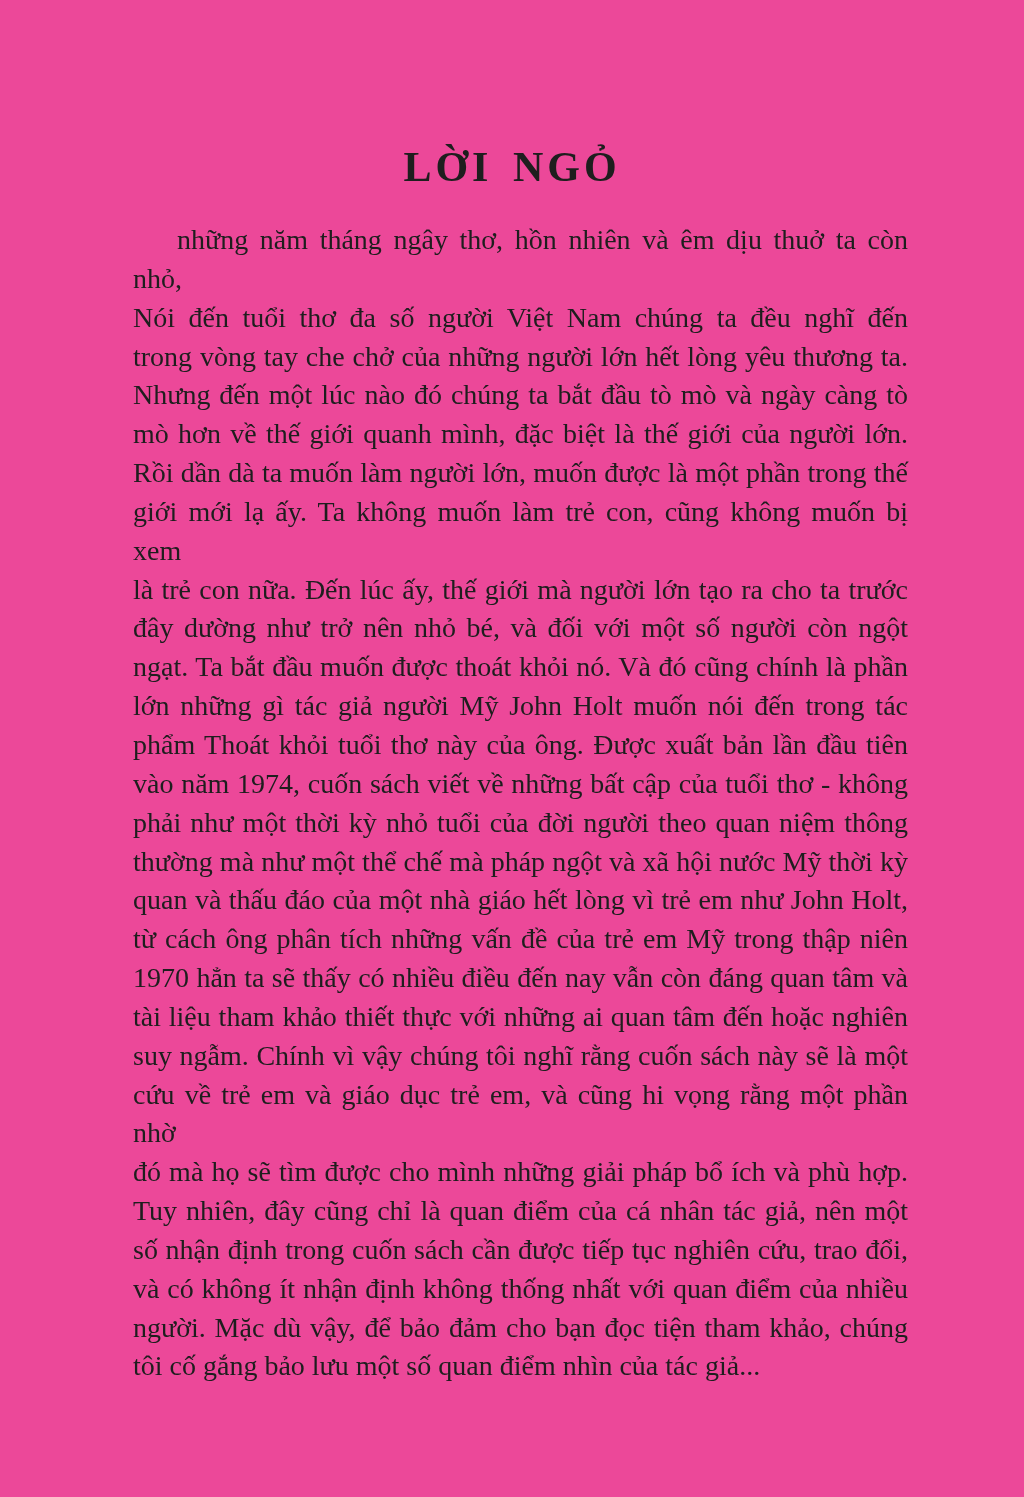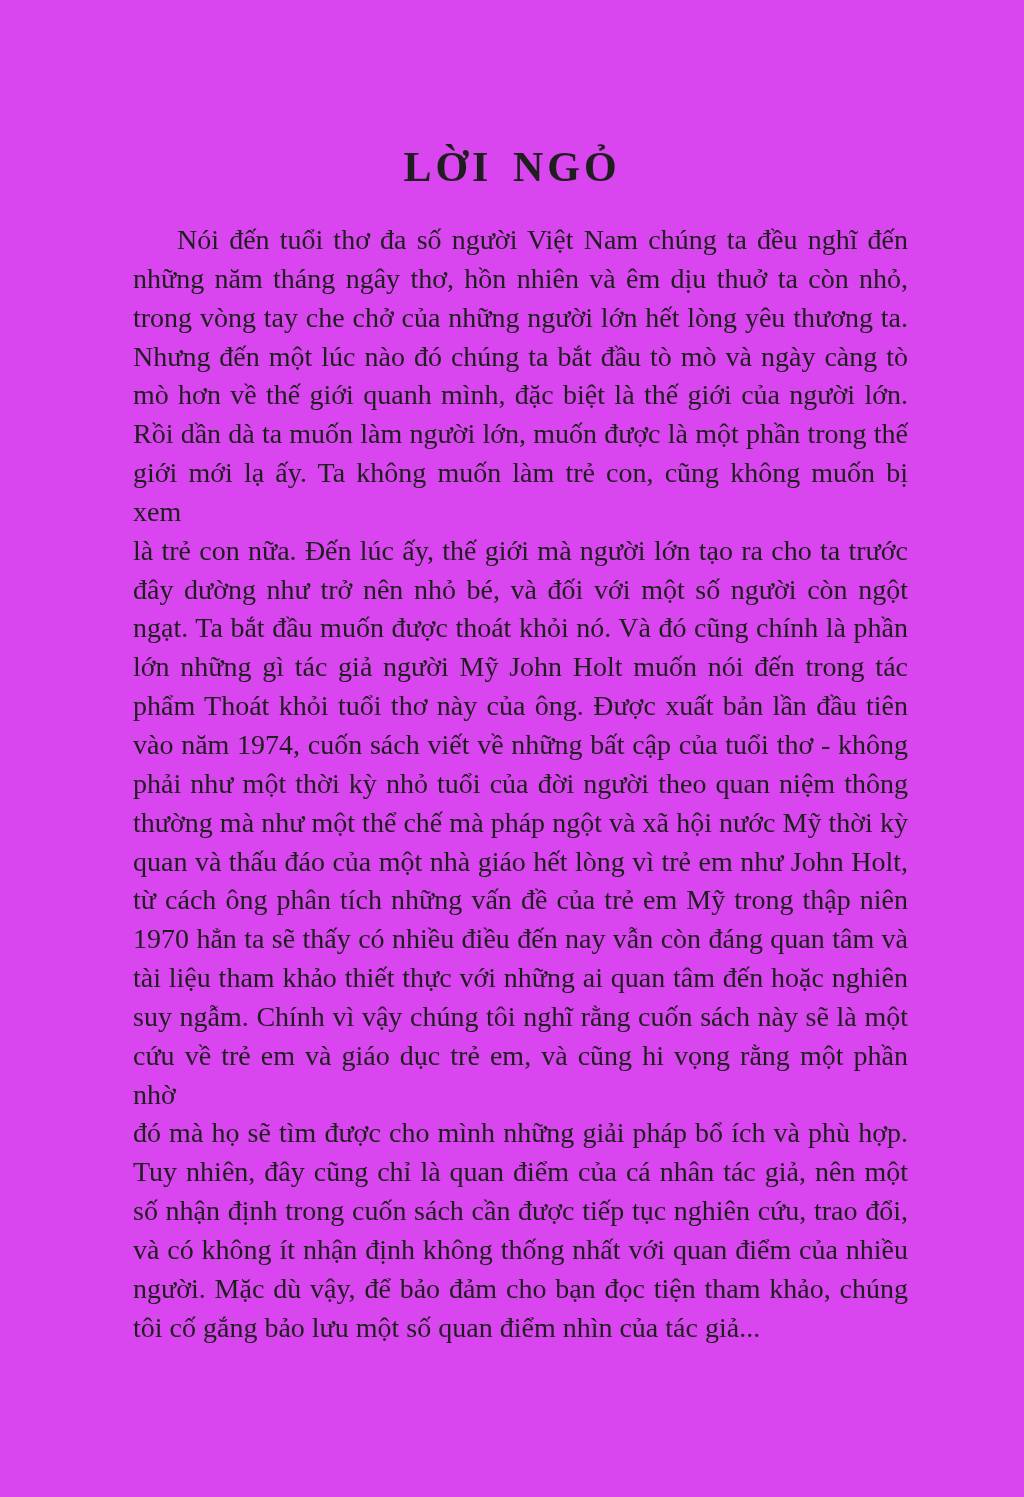--- a/index.html
+++ b/index.html
@@ -10,21 +10,21 @@
   body {
     width: 1024px;
     height: 1497px;
     overflow: hidden;
     font-family: "Liberation Serif", serif;
   }
   .page {
     position: relative;
     width: 1024px;
     height: 1497px;
-    background: #d946ef;
+    background: #ec4899;
   }
   .title {
     position: absolute;
     top: 143px;
     left: 0;
     width: 100%;
     margin: 0;
     text-align: center;
     font-size: 42px;
     font-weight: bold;
@@ -52,22 +52,22 @@
   .line:last-child {
     text-align-last: left;
   }
 </style>
 </head>
 <body>
 
 <div class="page">
   <h1 class="title">LỜI NGỎ</h1>
   <div class="body-text" id="paragraph">
+      <div class="line">những năm tháng ngây thơ, hồn nhiên và êm dịu thuở ta còn nhỏ,</div>
       <div class="line">Nói đến tuổi thơ đa số người Việt Nam chúng ta đều nghĩ đến</div>
-      <div class="line">những năm tháng ngây thơ, hồn nhiên và êm dịu thuở ta còn nhỏ,</div>
       <div class="line">trong vòng tay che chở của những người lớn hết lòng yêu thương ta.</div>
       <div class="line">Nhưng đến một lúc nào đó chúng ta bắt đầu tò mò và ngày càng tò</div>
       <div class="line">mò hơn về thế giới quanh mình, đặc biệt là thế giới của người lớn.</div>
       <div class="line">Rồi dần dà ta muốn làm người lớn, muốn được là một phần trong thế</div>
       <div class="line">giới mới lạ ấy. Ta không muốn làm trẻ con, cũng không muốn bị xem</div>
       <div class="line">là trẻ con nữa. Đến lúc ấy, thế giới mà người lớn tạo ra cho ta trước</div>
       <div class="line">đây dường như trở nên nhỏ bé, và đối với một số người còn ngột</div>
       <div class="line">ngạt. Ta bắt đầu muốn được thoát khỏi nó. Và đó cũng chính là phần</div>
       <div class="line">lớn những gì tác giả người Mỹ John Holt muốn nói đến trong tác</div>
       <div class="line">phẩm Thoát khỏi tuổi thơ này của ông. Được xuất bản lần đầu tiên</div>

